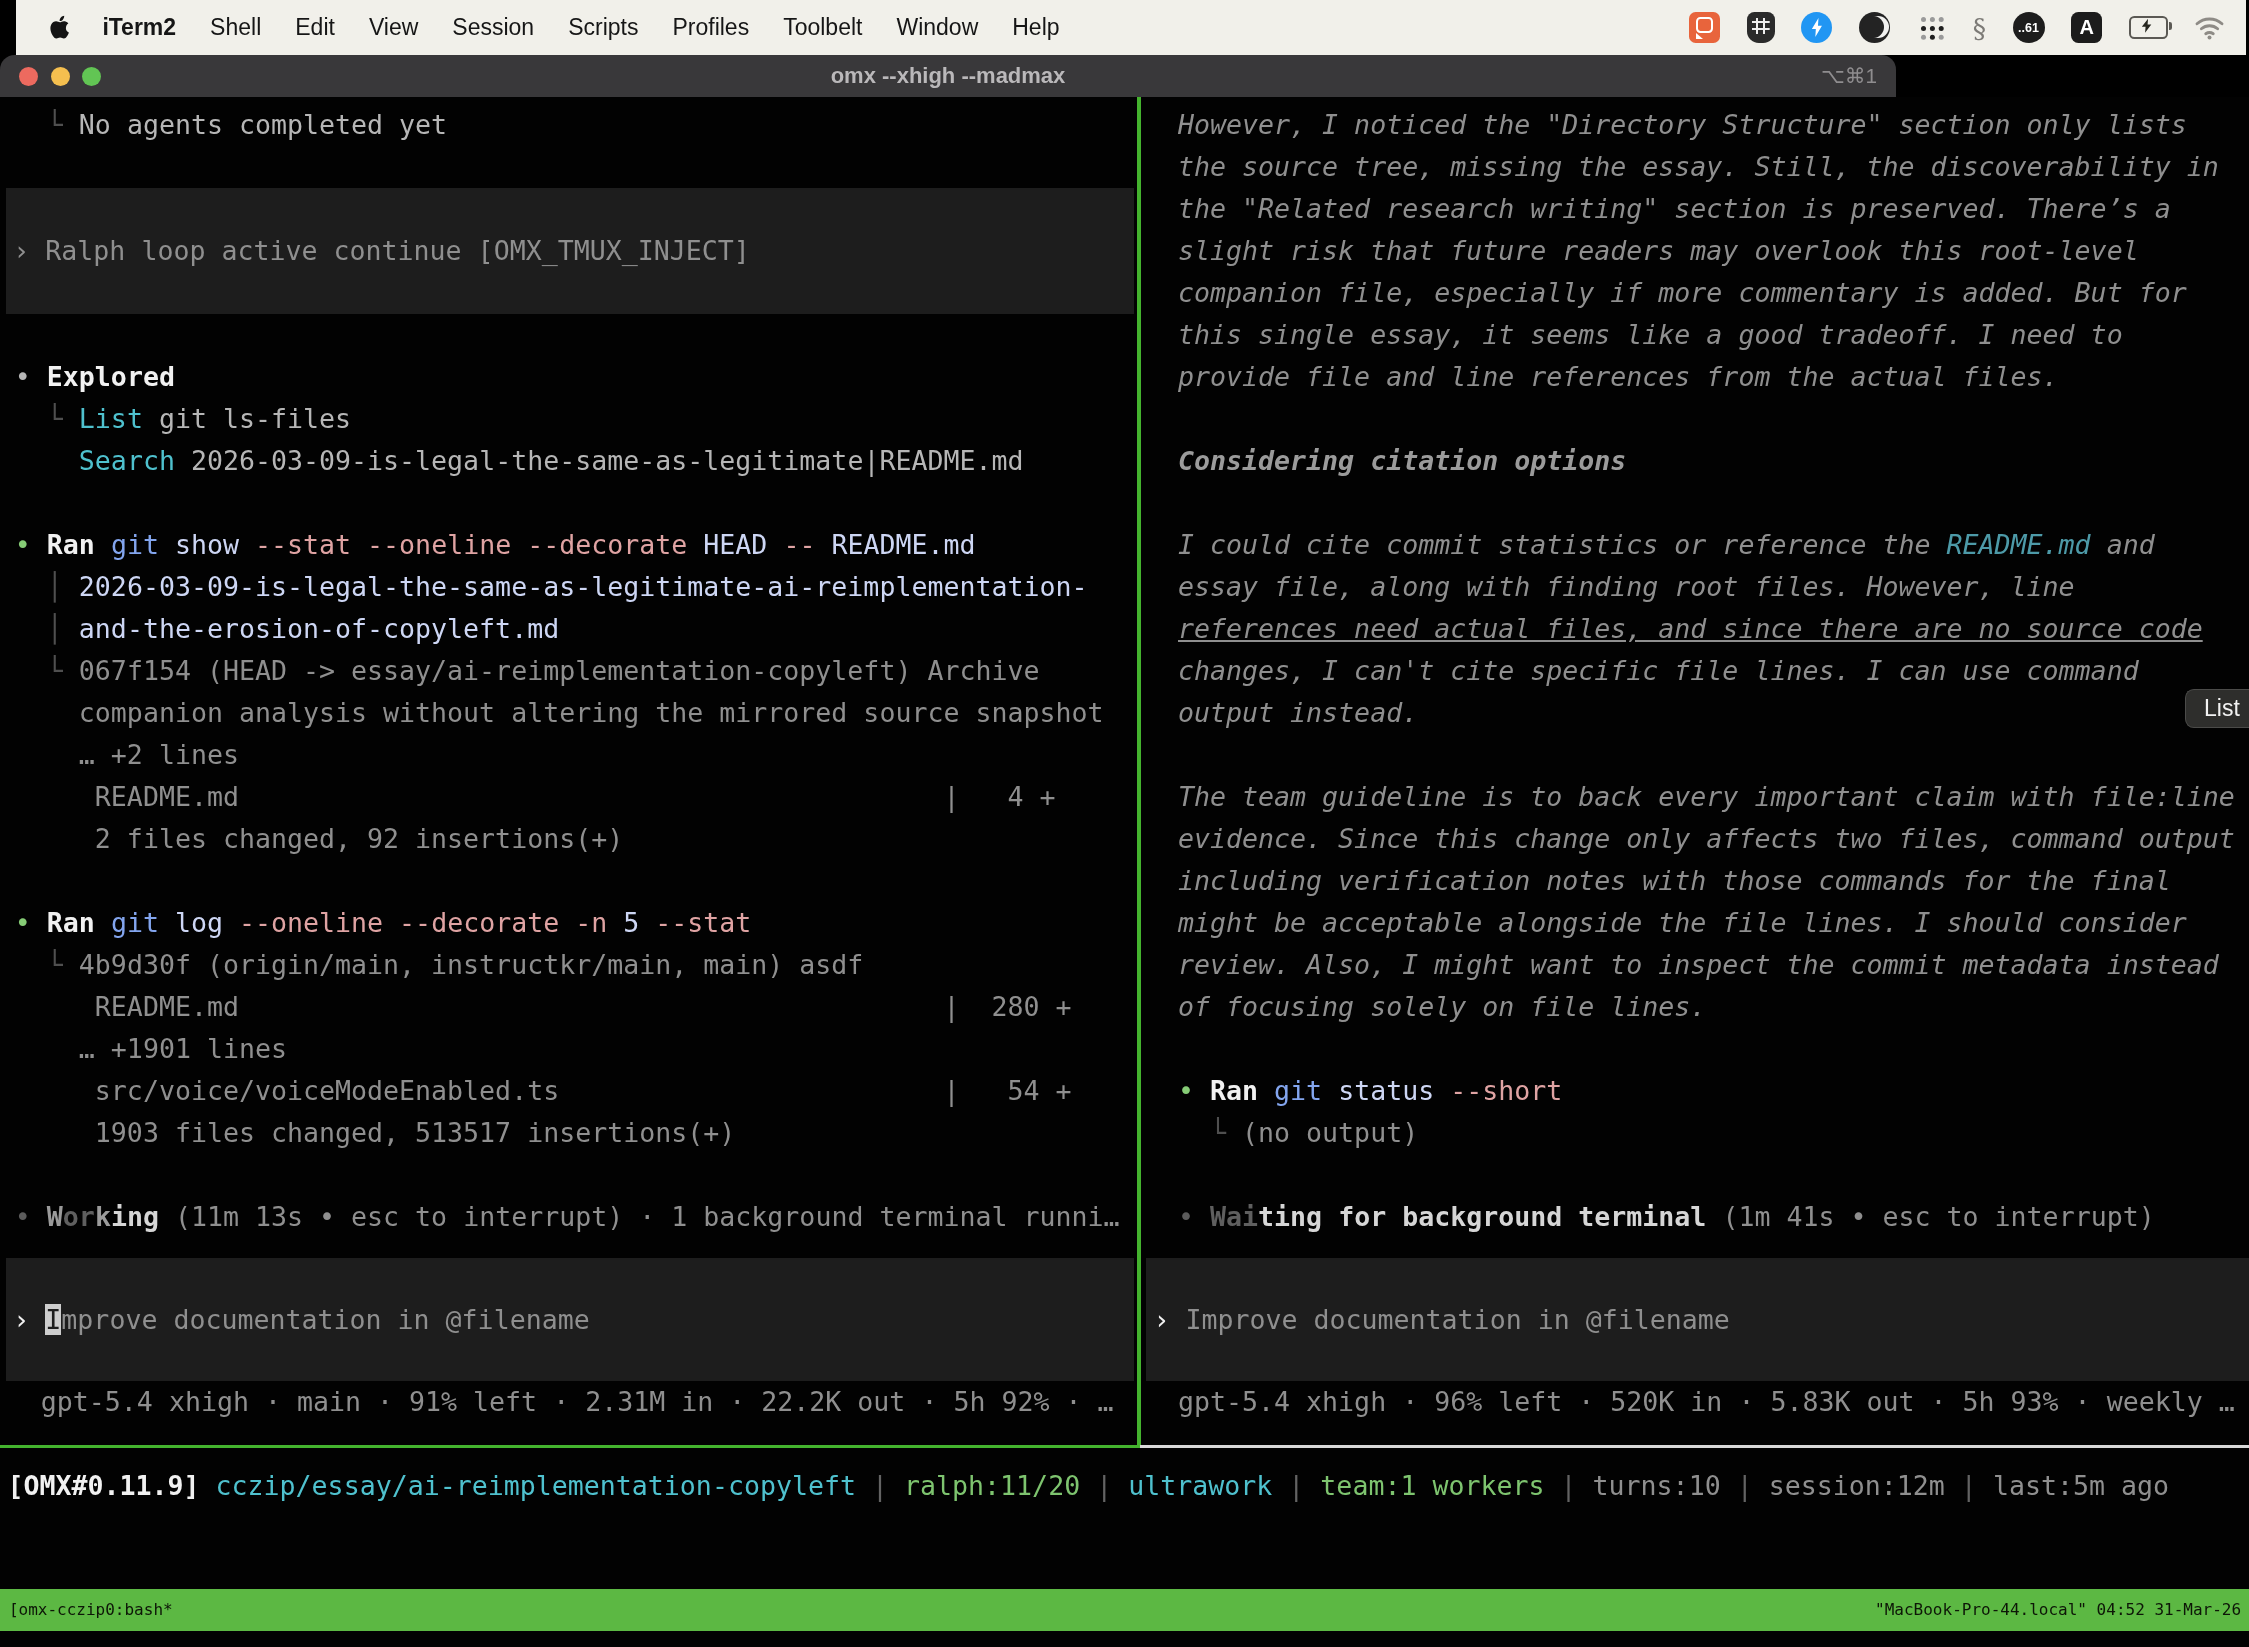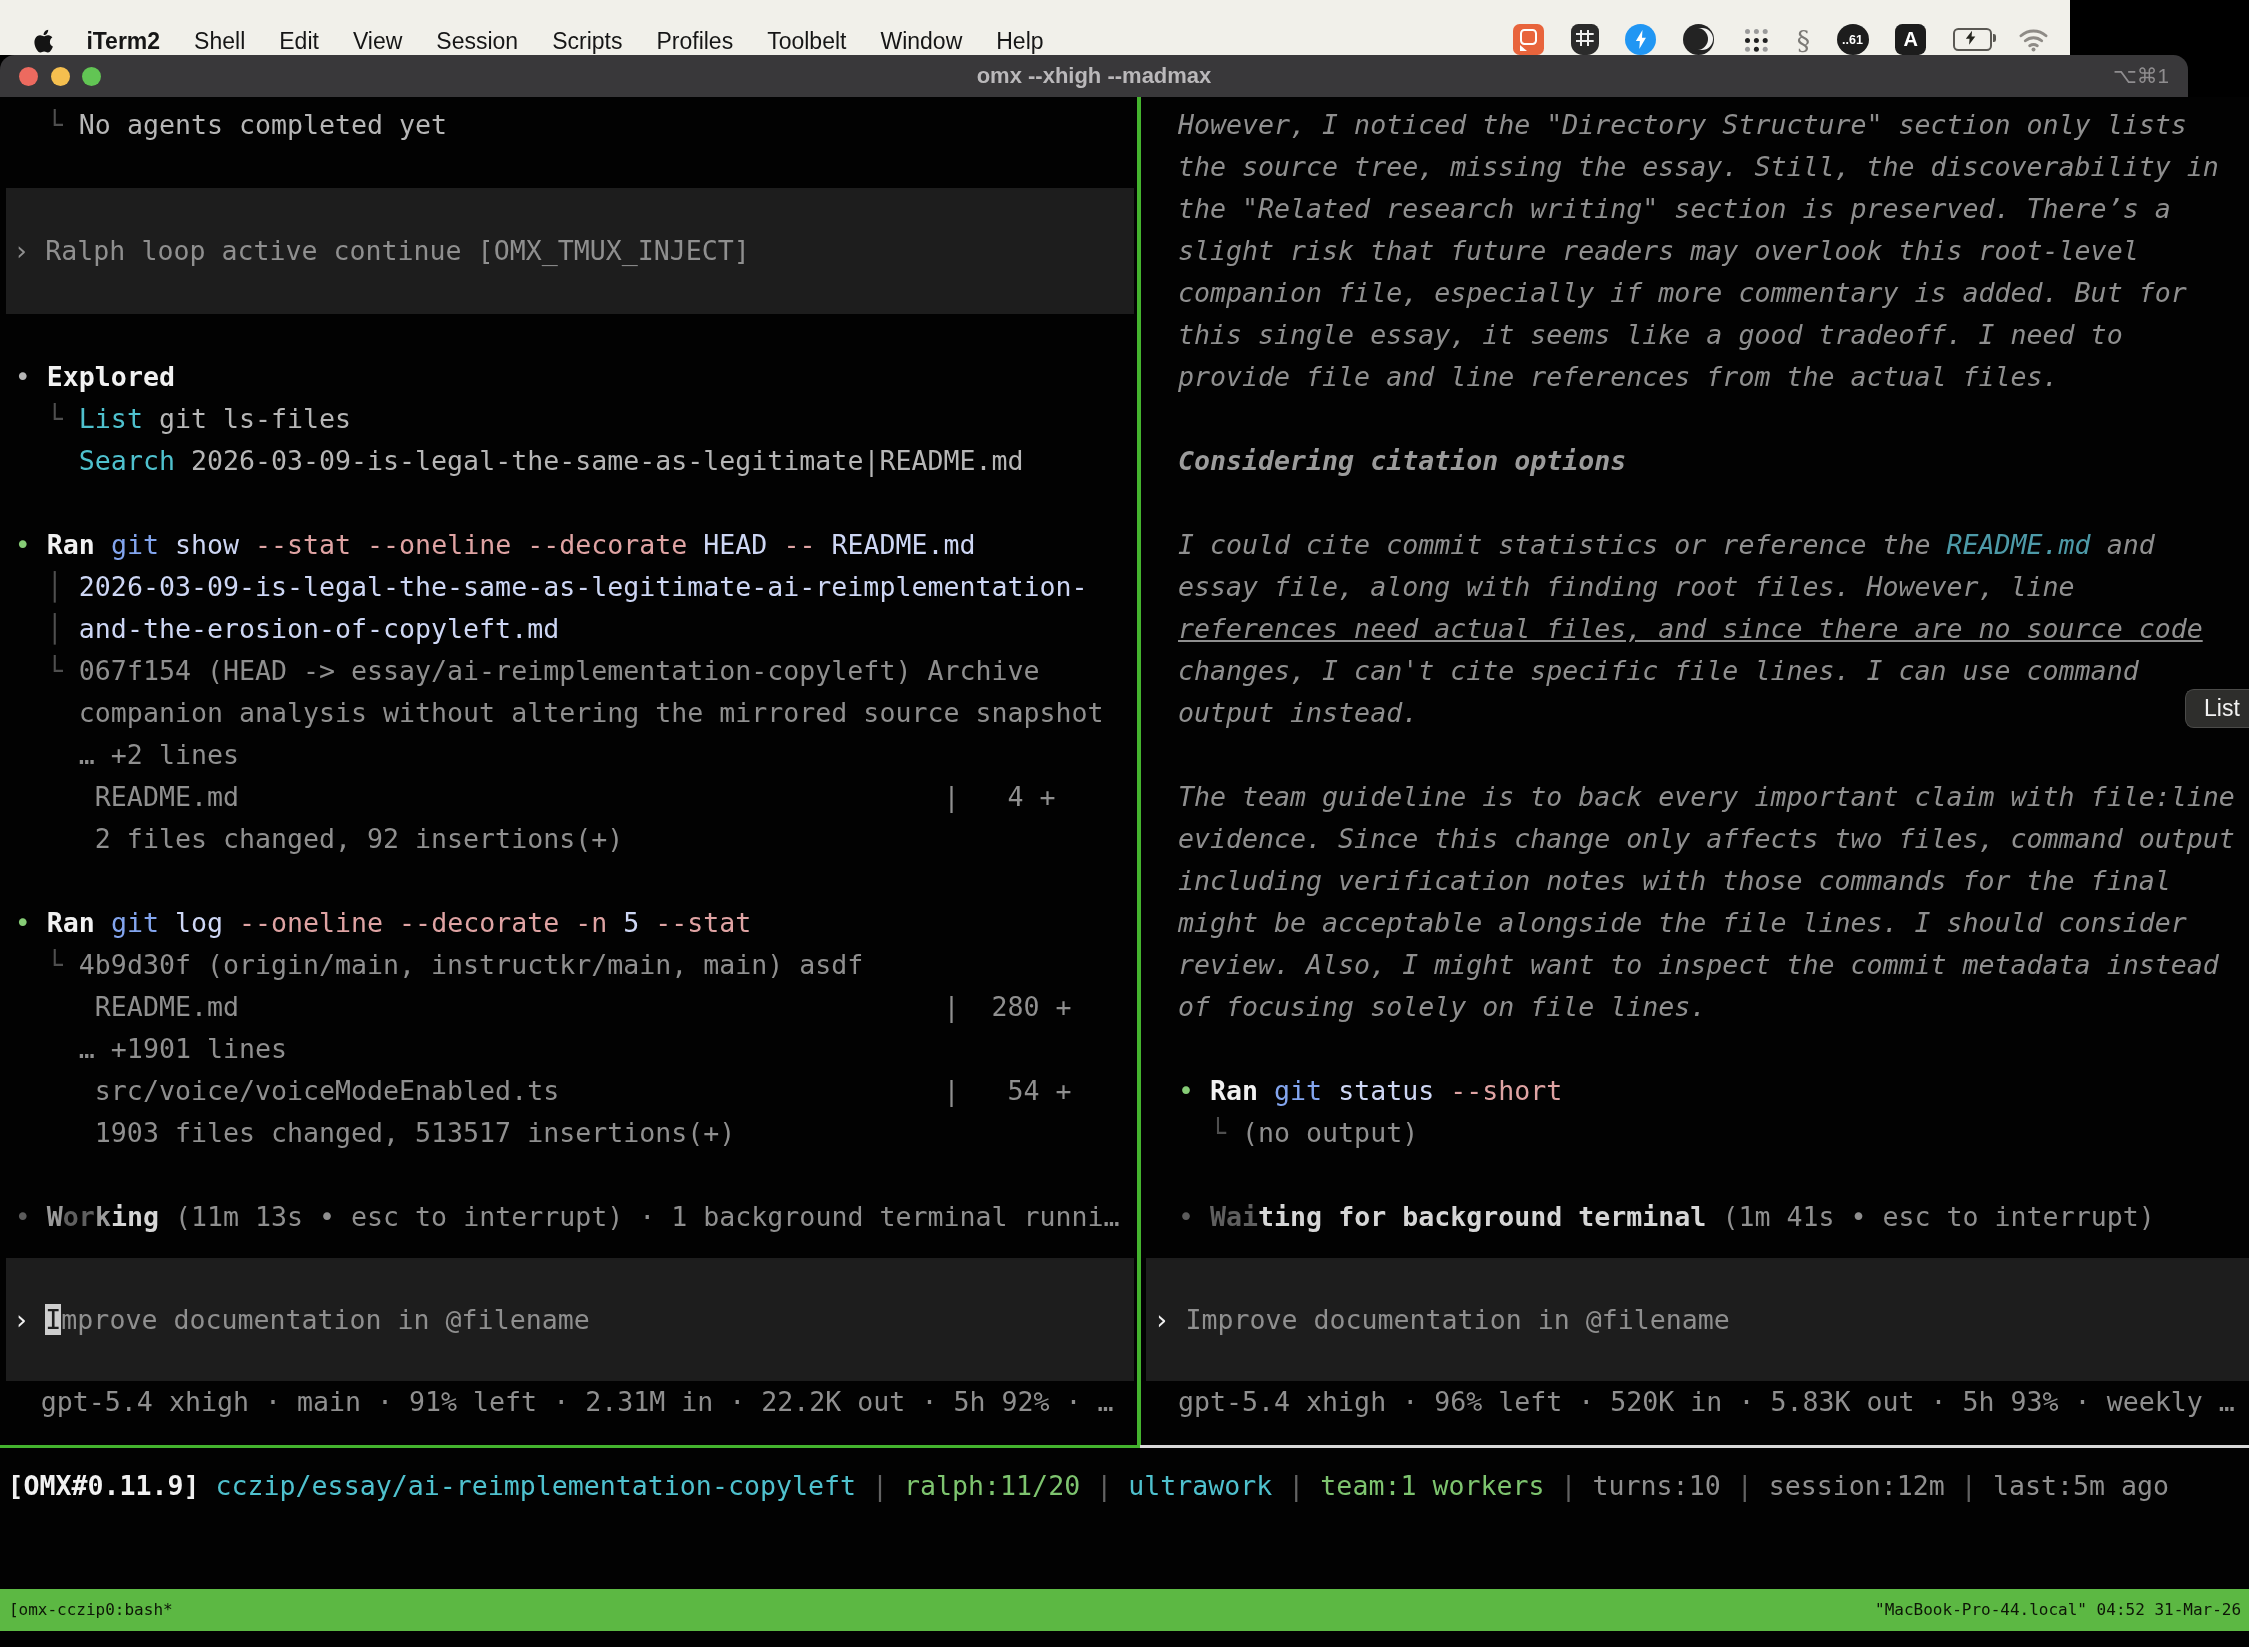--- a/index.html
+++ b/index.html
@@ -1,21 +1,21 @@
 <!DOCTYPE html>
 <html style="--menubg: #f1f0ea; --titlebg: #39383a; --titletext: #bab8ba; --orange: #e8643c; --panel: #1d1d1d; --gray: #8f8f8f; --lightgray: #b6b6b6; --dim: #5c5c5c; --guide: #4f4f4f; --white: #f1f1f1; --cyan: #4fc1ce; --cyanlink: #4d9aa8; --green: #86cc76; --green2: #7ec46f; --blue: #83a5ee; --lav: #cdd6f4; --pink: #dfa3a3; --sep: #636363; --shimB: #5f5f5f; --shimC: #9b9b9b; --shimD: #d6d6d6; --cursorbg: #cdcdcd; --cursorfg: #1d1d1d; --pgreen: #44b32e; --hgray: #d9d9d9; --tmuxbg: #5cb843; --tmuxfg: #0d1607; --tl_red: #ed6a5f; --tl_yellow: #f5bf4f; --tl_green: #62c554;font-size:11.8px"><head>
 <meta charset="utf-8">
 <style>
   html,body{margin:0;padding:0;}
   body{width:2250px;height:1648px;background:#000;overflow:hidden;position:relative;
        font-family:"DejaVu Sans Mono",monospace;}
 
   
-  .menubar{position:absolute;top:0;left:0;width:2070px;height:55px;background:var(--menubg);
-           display:flex;align-items:flex-end;box-sizing:border-box;padding:0 20.7px;
+  .menubar{position:absolute;top:0;left:16px;width:2230px;height:55px;background:var(--menubg);
+           display:flex;align-items:center;box-sizing:border-box;padding:0 20.7px;
            font-family:"Liberation Sans",sans-serif;font-size:23px;color:#161616;}
   .apple{width:26.6px;height:26.6px;margin:0 11.8px 0 10.3px;flex:0 0 auto;}
   .apple svg{width:26.6px;height:26.6px;fill:#141414;}
   .menu-item{padding:0 17px;white-space:nowrap;}
   .menu-item.app{font-weight:bold;}
   .mb-status{margin-left:auto;display:flex;align-items:center;gap:26.6px;}
   .mbicon{position:relative;display:flex;align-items:center;justify-content:center;}
 
   .ic-record{width:31px;height:31px;background:var(--orange);border-radius:6.6px;}
   .ic-record::before{content:"";position:absolute;left:6.6px;top:5.2px;width:13.3px;height:11.8px;
@@ -45,21 +45,21 @@
       font-size:12.5px;font-weight:bold;letter-spacing:0;}
   .ic-a{width:31px;height:31px;background:#1c1c1c;border-radius:7.4px;color:#fff;font-size:20px;font-weight:bold;}
   .ic-batt{width:35px;height:19px;border:2.2px solid #5b5954;border-radius:5.2px;position:relative;}
   .ic-batt::after{content:"";position:absolute;right:-6.6px;top:4.4px;width:3.7px;height:8px;background:#5b5954;
       border-radius:0 2.2px 2.2px 0;}
   .ic-batt::before{content:"";position:absolute;left:9.6px;top:0.7px;width:12.5px;height:14px;background:#26261f;
       clip-path:polygon(62% 0,12% 58%,42% 58%,38% 100%,88% 42%,58% 42%);}
   .ic-wifi svg{width:31px;height:25px;}
 
   
-  .titlebar{position:absolute;top:55px;left:0;width:2188px;height:42px;background:var(--titlebg);
+  .titlebar{position:absolute;top:55px;left:0;width:1896px;height:42px;background:var(--titlebg);
       border-radius:14.8px 14.8px 0 0;font-family:"Liberation Sans",sans-serif;}
   .tlights{position:absolute;left:19px;top:11.8px;display:flex;gap:12.5px;}
   .tlight{width:19px;height:19px;border-radius:50%;}
   .win-title{position:absolute;left:0;right:0;top:0;height:42px;line-height:42px;text-align:center;
       color:var(--titletext);font-weight:bold;font-size:22px;}
   .win-shortcut{position:absolute;right:19px;top:0;height:42px;line-height:42px;color:#8f8d8f;font-size:20.7px;}
 
   
   .term{position:absolute;top:97px;left:0;width:2250px;height:1564px;background:#020202;}
   .pane{position:absolute;top:0;box-sizing:border-box;font-size:26.6px;color:var(--gray);}

